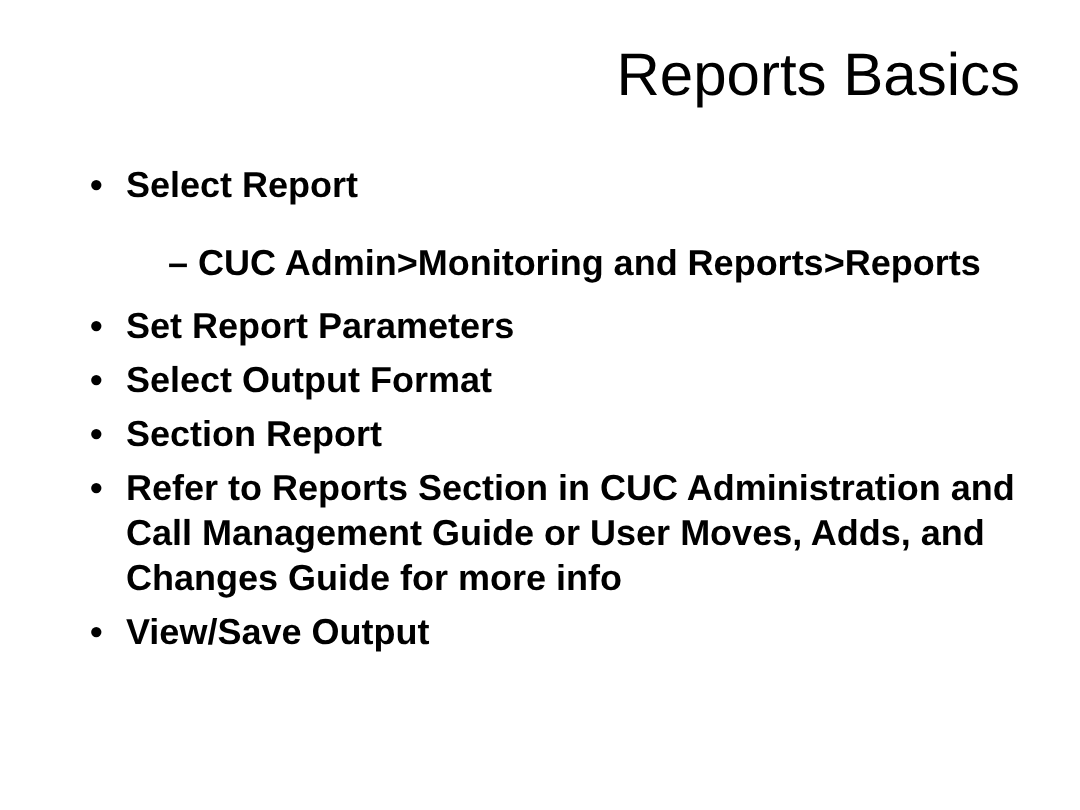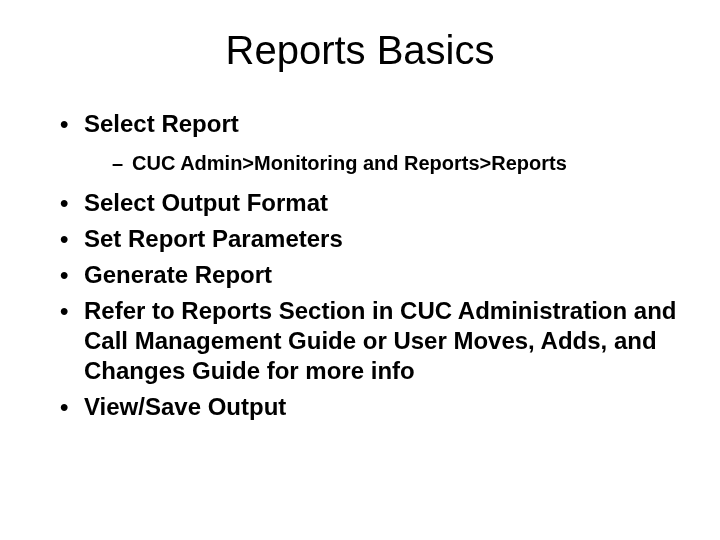--- a/index.html
+++ b/index.html
@@ -12,21 +12,21 @@
     color: #000000;
   }
   .slide {
     box-sizing: border-box;
     width: 720px;
     height: 540px;
     padding: 28px 40px 40px 40px;
   }
   .title {
     font-size: 40px;
-    text-align: center;
+    text-align: right;
     margin: 0 0 36px 0;
     font-weight: normal;
   }
   ul.level1 {
     list-style: none;
     margin: 0;
     padding: 0 0 0 20px;
     font-size: 24px;
     line-height: 1.25;
   }
@@ -37,23 +37,23 @@
     font-weight: bold;
   }
   ul.level1 > li::before {
     content: "•";
     position: absolute;
     left: 0;
     top: 0;
   }
   ul.level2 {
     list-style: none;
-    margin: 12px 0 12px 0;
+    margin: 22px 0 12px 0;
     padding: 0 0 0 28px;
-    font-size: 20px;
+    font-size: 24px;
   }
   ul.level2 > li {
     position: relative;
     padding-left: 20px;
   }
   ul.level2 > li::before {
     content: "–";
     position: absolute;
     left: 0;
     top: 0;
@@ -68,27 +68,27 @@
   <ul class="level1">
     <li>
       <span>Select Report</span>
       <ul class="level2">
         <li>
           <span>CUC Admin&gt;Monitoring and Reports&gt;Reports</span>
         </li>
       </ul>
     </li>
     <li>
+      <span>Set Report Parameters</span>
+    </li>
+    <li>
       <span>Select Output Format</span>
     </li>
     <li>
-      <span>Set Report Parameters</span>
-    </li>
-    <li>
-      <span>Generate Report</span>
+      <span>Section Report</span>
     </li>
     <li>
       <span>Refer to Reports Section in CUC Administration and Call Management Guide or User Moves, Adds, and Changes Guide for more info</span>
     </li>
     <li>
       <span>View/Save Output</span>
     </li>
   </ul>
 </div>
 

